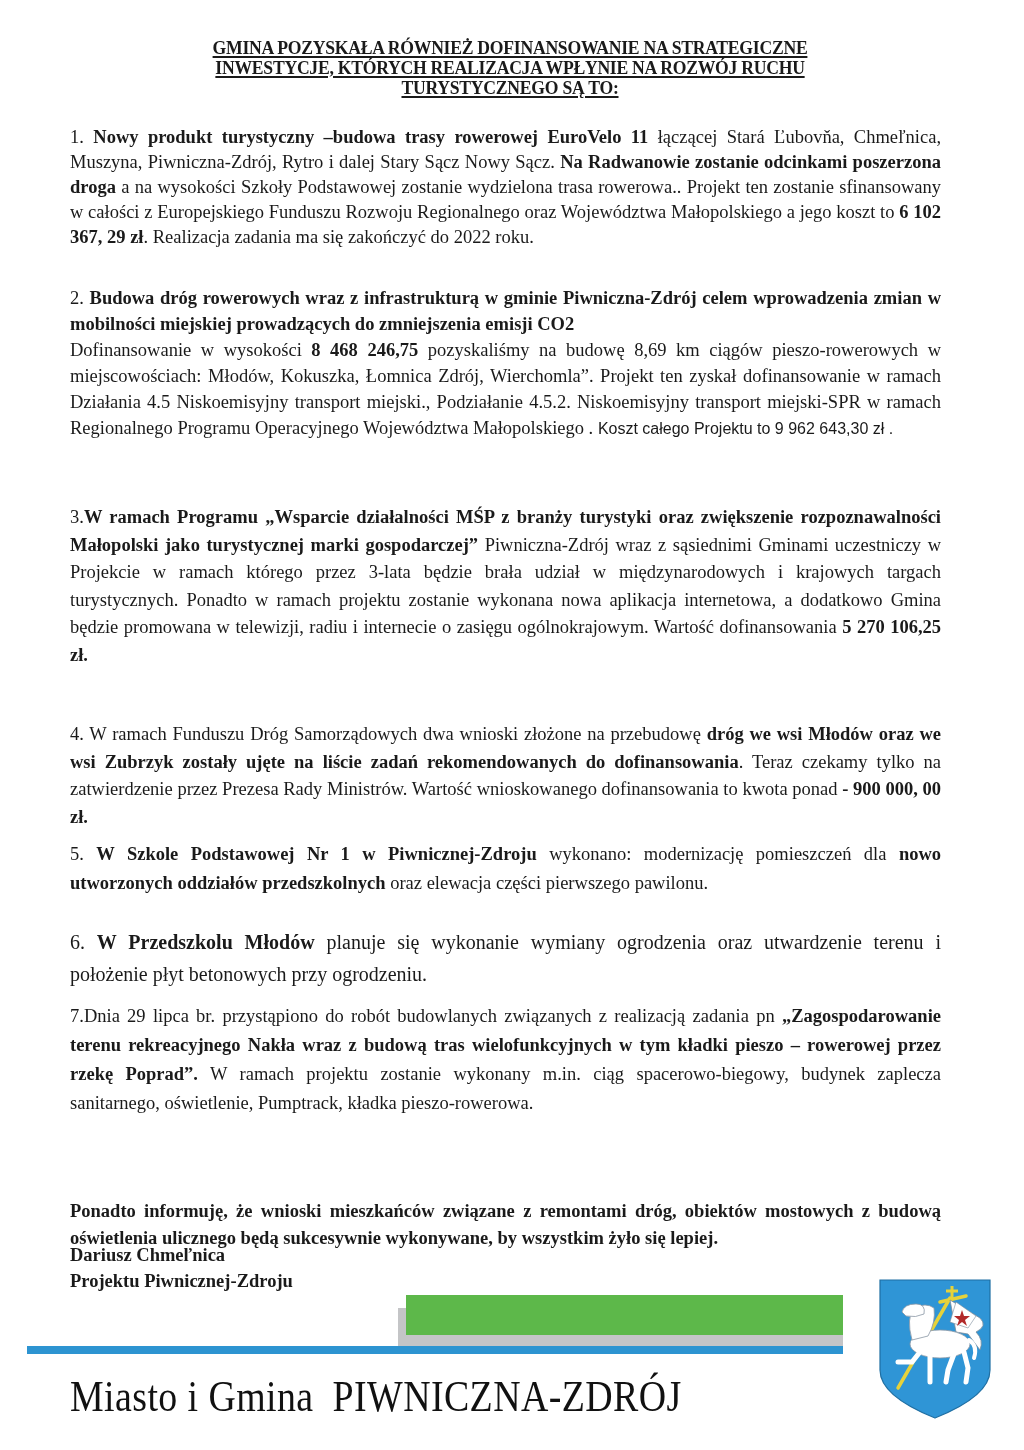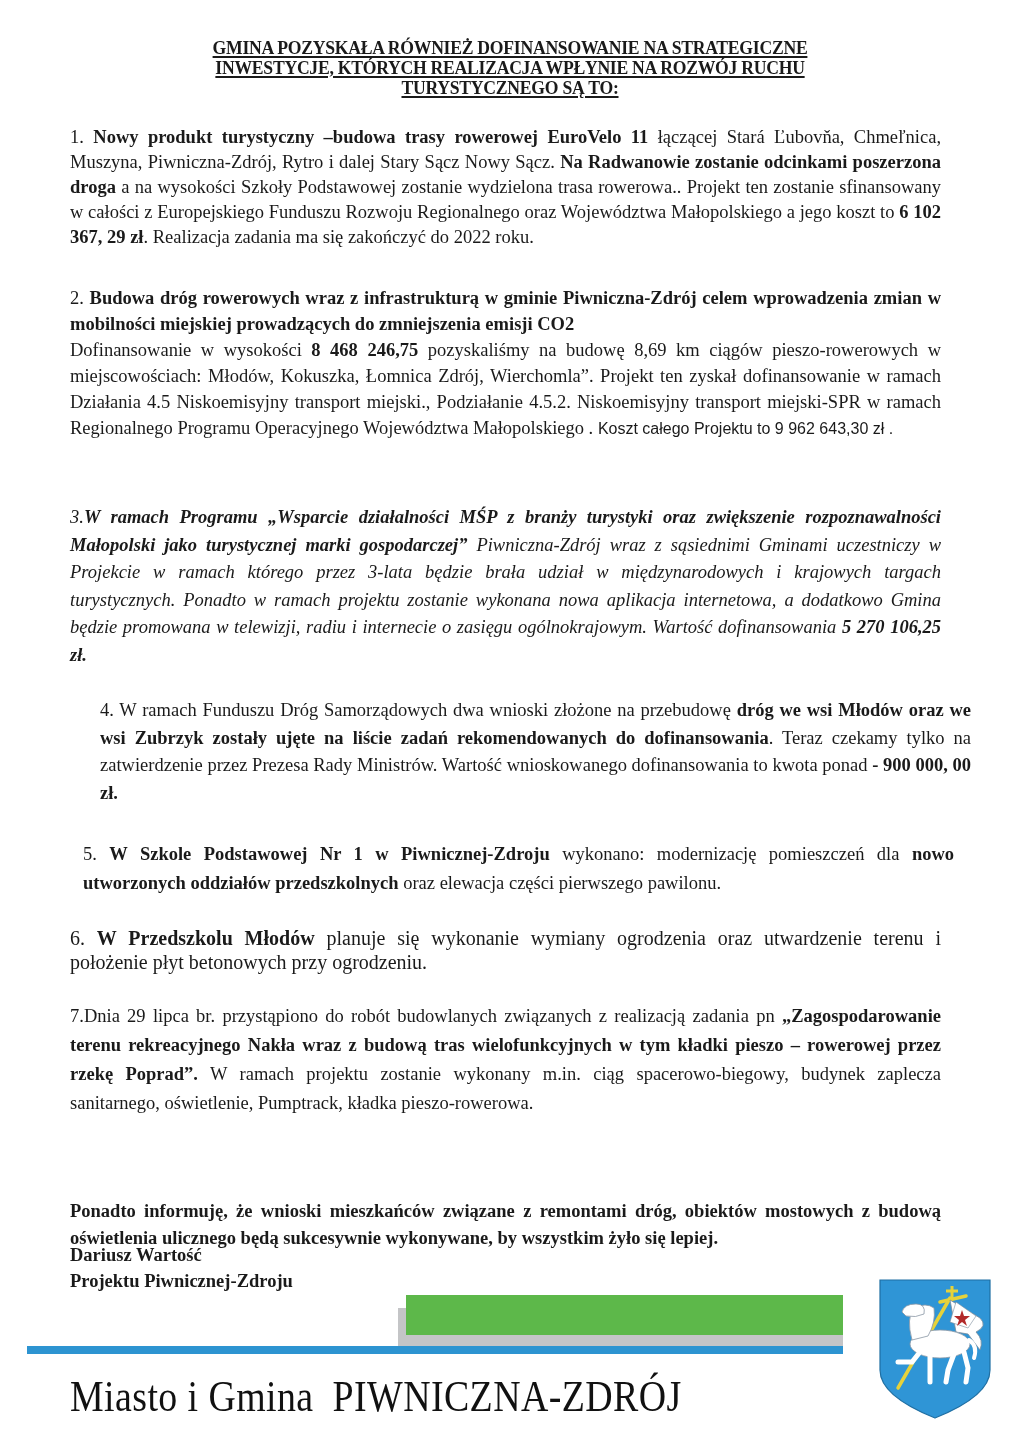--- a/index.html
+++ b/index.html
@@ -13,24 +13,24 @@
   .heading .hl { display: block; text-decoration: underline; text-decoration-thickness: 1.5px;
                  text-underline-offset: 2px; }
 
   .para { position: absolute; left: 70px; width: 871px; font-size: 18.5px; line-height: 25px;
           text-align: justify; text-align-last: left; }
   .para b { font-weight: bold; }
   .sans { font-family: "Liberation Sans", "DejaVu Sans", sans-serif; font-size: 16px; }
 
   #p1 { top: 125px; }
   #p2 { top: 285px; line-height: 26px; }
-  #p3 { top: 504px; line-height: 27.5px; font-style: italic; }
-  #p4 { top: 697px; line-height: 27.5px; margin-left: 30px; }
-  #p5 { top: 840px; line-height: 29px; margin-left: 13px; }
-  #p6 { top: 926px; font-size: 20px; line-height: 24px; }
+  #p3 { top: 504px; line-height: 27.5px; }
+  #p4 { top: 721px; line-height: 27.5px; }
+  #p5 { top: 840px; line-height: 29px; }
+  #p6 { top: 926px; font-size: 20px; line-height: 32px; }
   #p7 { top: 1002px; line-height: 29px; }
   #p8 { top: 1166px; line-height: 27px; margin-top: 32px; }
   #sig { top: 1242px; line-height: 26px; }
 
   .bar-gray { position: absolute; left: 398px; top: 1308px; width: 445px; height: 45px; background: #c4c5c7; }
   .bar-green { position: absolute; left: 406px; top: 1295px; width: 437px; height: 40px; background: #5db84a; }
   .bar-blue { position: absolute; left: 27px; top: 1346px; width: 816px; height: 8px; background: #2d94d1; }
 
   .footer-title { position: absolute; left: 70px; top: 1372px; font-size: 44px; line-height: 50px;
                   letter-spacing: 0.5px; white-space: nowrap; transform: scaleX(0.86); transform-origin: left top; color: #111; }
@@ -59,21 +59,21 @@
 
   <div class="para" id="p5"><span>5. </span><b>W Szkole Podstawowej Nr 1  w Piwnicznej-Zdroju</b><span> wykonano: modernizację pomieszczeń dla </span><b>nowo utworzonych oddziałów przedszkolnych</b><span>  oraz elewacja części pierwszego  pawilonu.</span></div>
 
   <div class="para" id="p6"><span>6. </span><b>W  Przedszkolu Młodów</b><span> planuje się wykonanie wymiany ogrodzenia oraz utwardzenie terenu i położenie płyt betonowych przy ogrodzeniu.</span></div>
 
   <div class="para" id="p7"><span>7.Dnia 29 lipca br. przystąpiono do robót budowlanych   związanych   z realizacją zadania pn </span><b>„Zagospodarowanie terenu rekreacyjnego Nakła wraz z budową tras wielofunkcyjnych w tym kładki pieszo – rowerowej przez rzekę Poprad”.</b><span>  W ramach projektu  zostanie wykonany m.in. ciąg spacerowo-biegowy,  budynek zaplecza sanitarnego, oświetlenie, Pumptrack, kładka pieszo-rowerowa.</span></div>
 
   <div class="para" id="p8"><b>Ponadto informuję, że wnioski mieszkańców związane z remontami dróg, obiektów mostowych z budową oświetlenia ulicznego będą  sukcesywnie wykonywane, by wszystkim żyło się lepiej.</b></div>
 
   <div class="para" id="sig">
-    <b>Dariusz Wartość</b><br>
+    <b>Dariusz Chmeľnica</b><br>
     <b>Projektu Piwnicznej-Zdroju</b>
   </div>
 
   <div class="bar-gray"></div>
   <div class="bar-green"></div>
   <div class="bar-blue"></div>
 
   <div class="footer-title"><span>Miasto i Gmina</span><span class="spacer"></span><span>PIWNICZNA-ZDRÓJ</span></div>
 
   <div class="crest">

